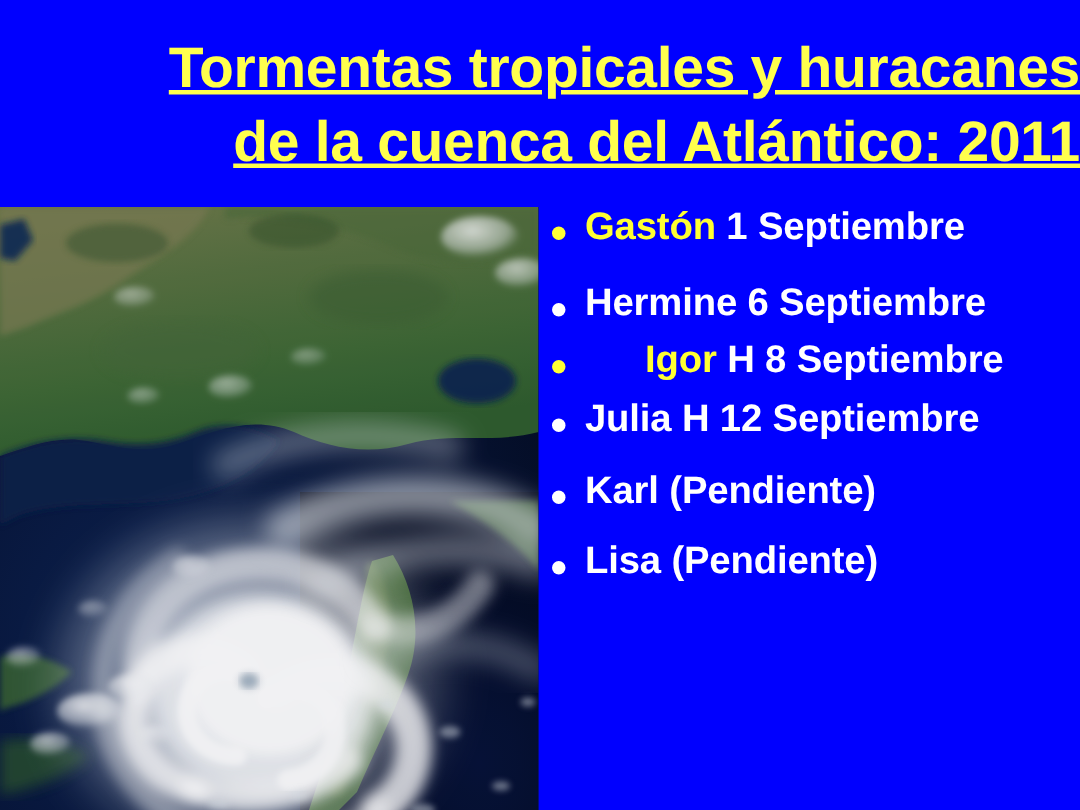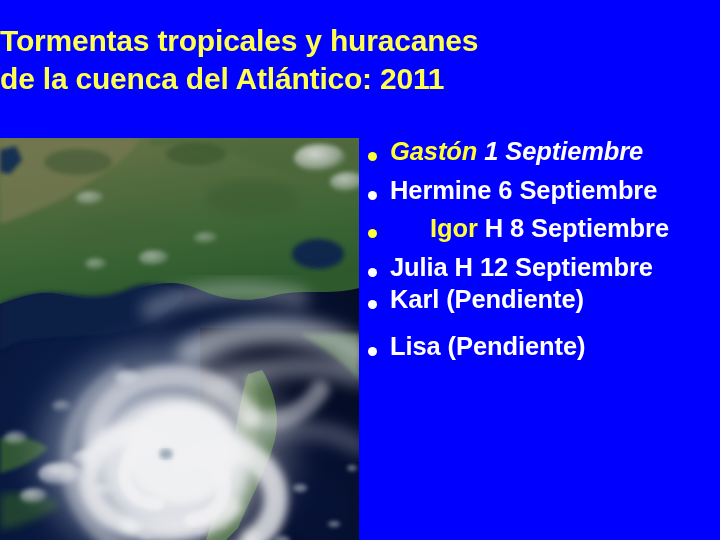--- a/index.html
+++ b/index.html
@@ -14,26 +14,27 @@
     background: #0000ff;
     overflow: hidden;
     font-family: "Liberation Sans", sans-serif;
   }
   
   #title-block {
     position: absolute;
     left: 0;
     top: 22px;
     width: 720px;
-    text-align: left;
+    text-align: right;
     color: #ffff4d;
-    font-size: 30px;
+    font-size: 38px;
     font-weight: bold;
     line-height: 1.28;
     letter-spacing: -0.2px;
+    text-decoration: underline;
   }
   #title-block .tline { display: block; white-space: nowrap; }
 
   
   #photo {
     position: absolute;
     left: 0px;
     top: 138px;
     width: 359px;
     height: 402px;
@@ -70,24 +71,24 @@
   .bullet-dot.yellow i { background: #ffff33; }
   .bullet-text {
     flex: 1 1 auto;
     color: #ffffff;
     font-size: 25.5px;
     font-weight: bold;
     line-height: 1.20;
     letter-spacing: -0.1px;
   }
   .name-hl { color: #ffff33; }
-  .r-gaston   { margin-bottom: 8px; font-style: italic; }
+  .r-gaston   { margin-bottom: 20px; }
   .r-hermine  { margin-bottom: 8px; }
   .r-igor     { margin-bottom: 8px; gap: 40px; }
-  .r-julia    { margin-bottom: 2px; }
+  .r-julia    { margin-bottom: 18px; }
   .r-karl     { margin-bottom: 16px; }
   .r-lisa     { margin-bottom: 16px; }
 </style>
 </head>
 <body>
 
 <div id="slide">
 
   <div id="title-block">
     <span class="tline">Tormentas tropicales y huracanes</span>

